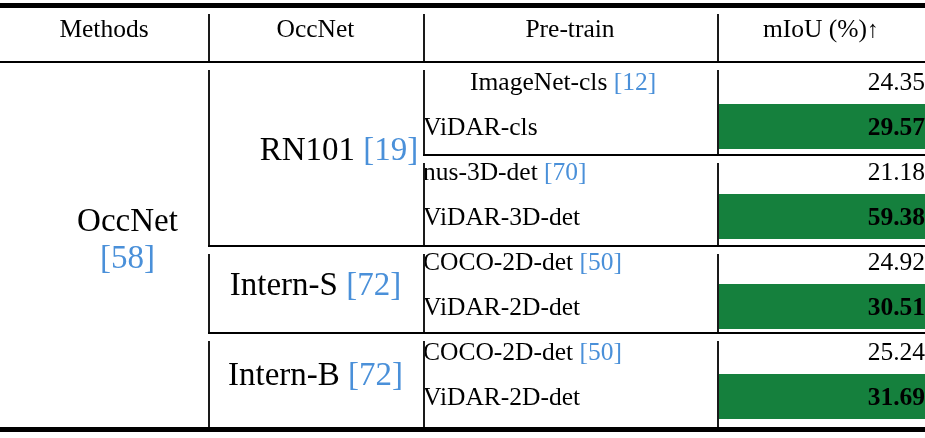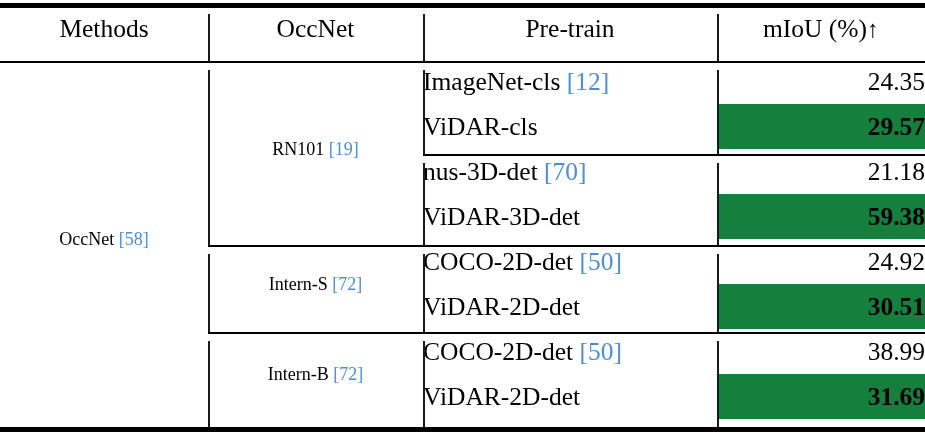--- a/index.html
+++ b/index.html
@@ -54,26 +54,26 @@
     height: 57px;
     text-align: center;
     font-size: 25.5px;
     padding-bottom: 2px;
   }
 
   
   tr.data-row td {
     height: 45px;
   }
-  tr.data-row.first-of-group td { height: 45px; }
+  tr.data-row.first-of-group td { height: 45px; padding-left: 47px; }
 
   td.cell-method,
   td.cell-encoder {
     text-align: center;
-    font-size: 18px;
+    font-size: 33px;
   }
   td.cell-pretrain {
     text-align: left;
     padding-left: 22px;
     font-size: 25.5px;
   }
   td.cell-miou {
     text-align: right;
     font-size: 25.5px;
   }
@@ -207,21 +207,21 @@
 
       <tr class="data-row">
         <td class="cell-encoder" rowspan="2">
           <span>Intern-B</span>
           <span class="cite">[72]</span>
         </td>
         <td class="cell-pretrain">
           <span>COCO-2D-det</span>
           <span class="cite">[50]</span>
         </td>
-        <td class="cell-miou">38.99</td>
+        <td class="cell-miou">25.24</td>
       </tr>
 
       <tr class="data-row">
         <td class="cell-pretrain">
           <span>ViDAR-2D-det</span>
           <span class="cite"></span>
         </td>
         <td class="cell-miou highlight">31.69</td>
       </tr>
 

